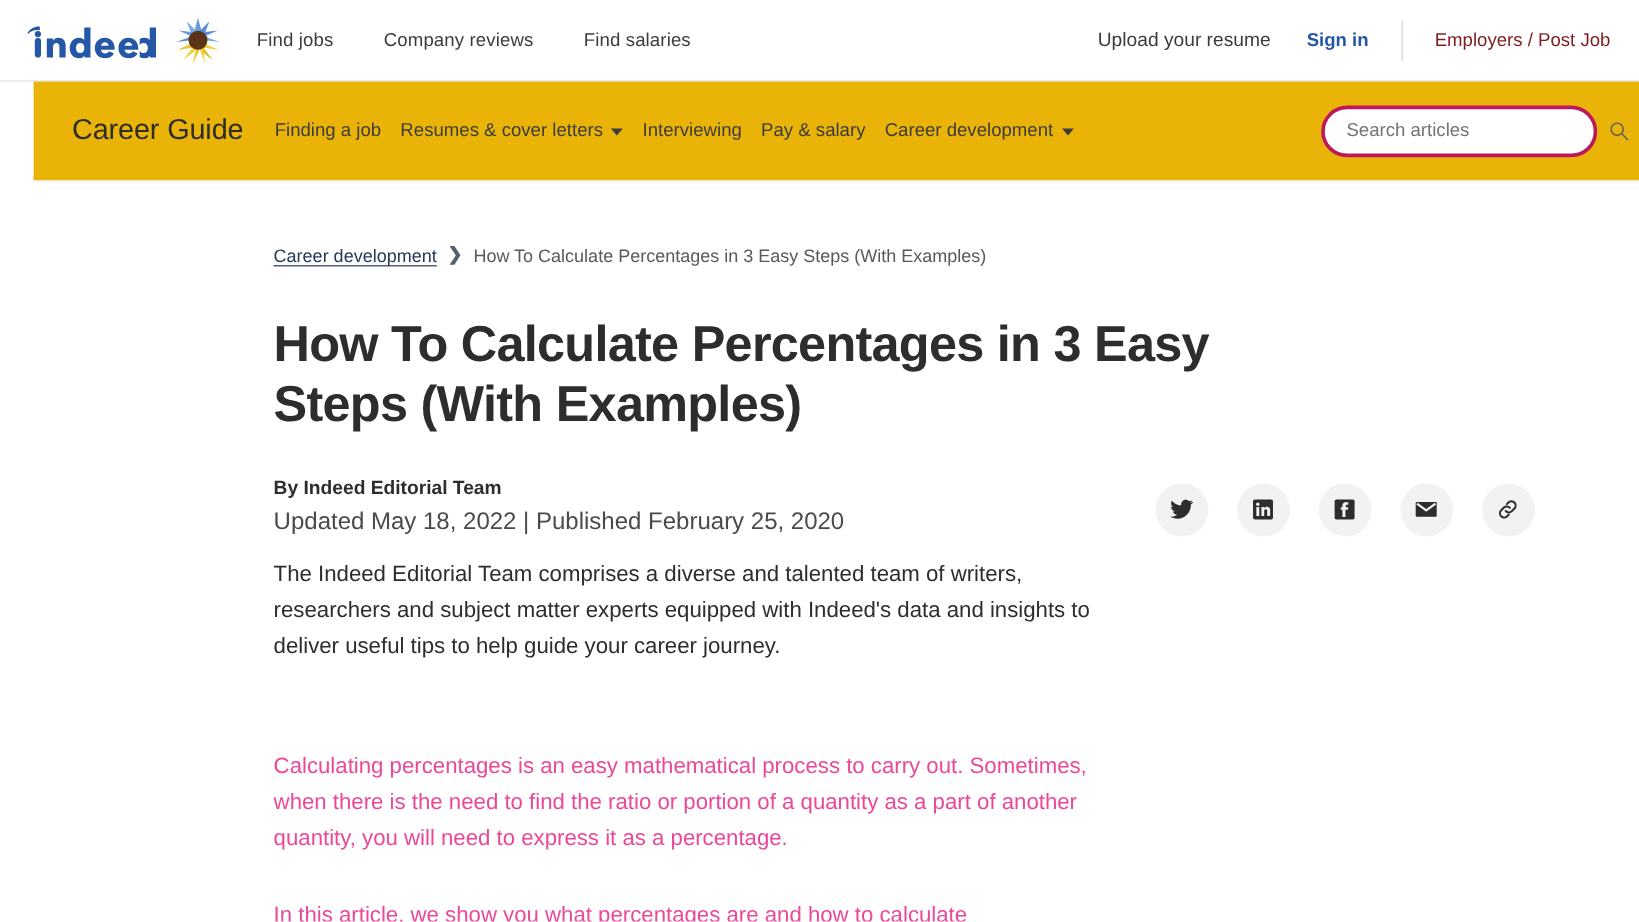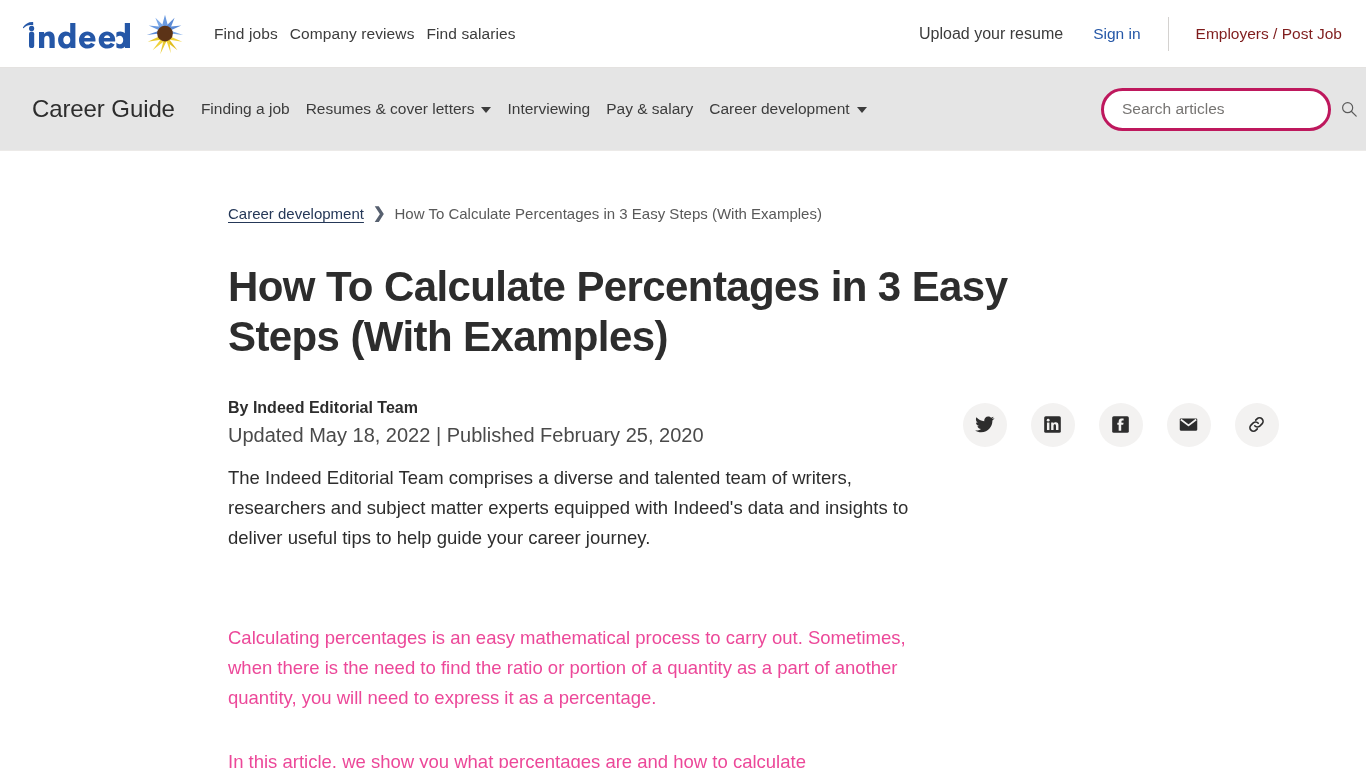--- a/index.html
+++ b/index.html
@@ -18,21 +18,21 @@
     background: #ffffff;
     border-bottom: 1px solid #e4e2e0;
     display: flex;
     align-items: center;
     padding: 0 24px 0 22px;
   }
   .brand { display: flex; align-items: center; gap: 12px; margin-right: 26px; }
   .indeed-logo { display: block; }
   .sunflower { display: block; width: 46px; height: 46px; }
 
-  .top-nav { display: flex; align-items: center; gap: 12px; }
+  .top-nav { display: flex; align-items: center; gap: 42px; }
   .top-nav a {
     font-size: 15.5px;
     color: #3c3c3c;
     text-decoration: none;
     letter-spacing: 0.1px;
   }
 
   .top-right {
     margin-left: auto;
     display: flex;
@@ -41,45 +41,46 @@
   }
   .top-right .link-plain {
     font-size: 16px;
     color: #3c3c3c;
     text-decoration: none;
     padding-right: 30px;
   }
   .top-right .link-signin {
     font-size: 15.5px;
     color: #2557a7;
-    font-weight: normal;
+    font-weight: bold;
     text-decoration: none;
     padding-right: 27px;
   }
   .vsep {
     width: 1px;
     height: 34px;
     background: #d4d2d0;
     margin-right: 27px;
   }
   .top-right .link-employers {
     font-size: 15.5px;
     color: #7f1d1d;
     text-decoration: none;
   }
 
   
   .guide-bar {
     position: relative;
     height: 83px;
-    background: #e5e5e5;
+    background: #eab308;
     border-bottom: 1px solid #eceae8;
     display: flex;
     align-items: center;
     padding: 0 0 0 32px;
+    margin-left: 28px;
   }
   .guide-title {
     font-size: 24px;
     color: #2d2d2d;
     font-weight: normal;
     letter-spacing: -0.1px;
     margin-right: 26px;
     white-space: nowrap;
   }
   .guide-nav { display: flex; align-items: center; gap: 16px; }

